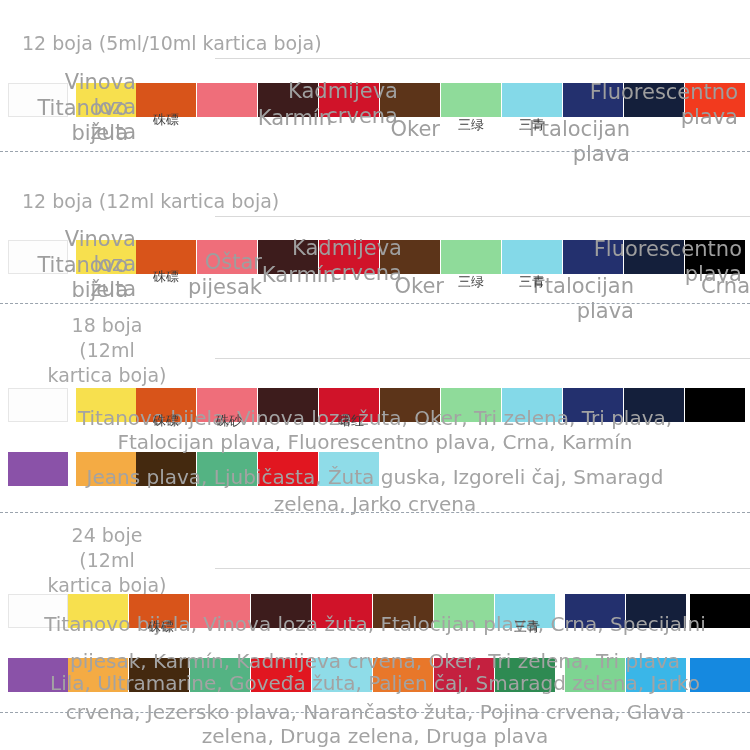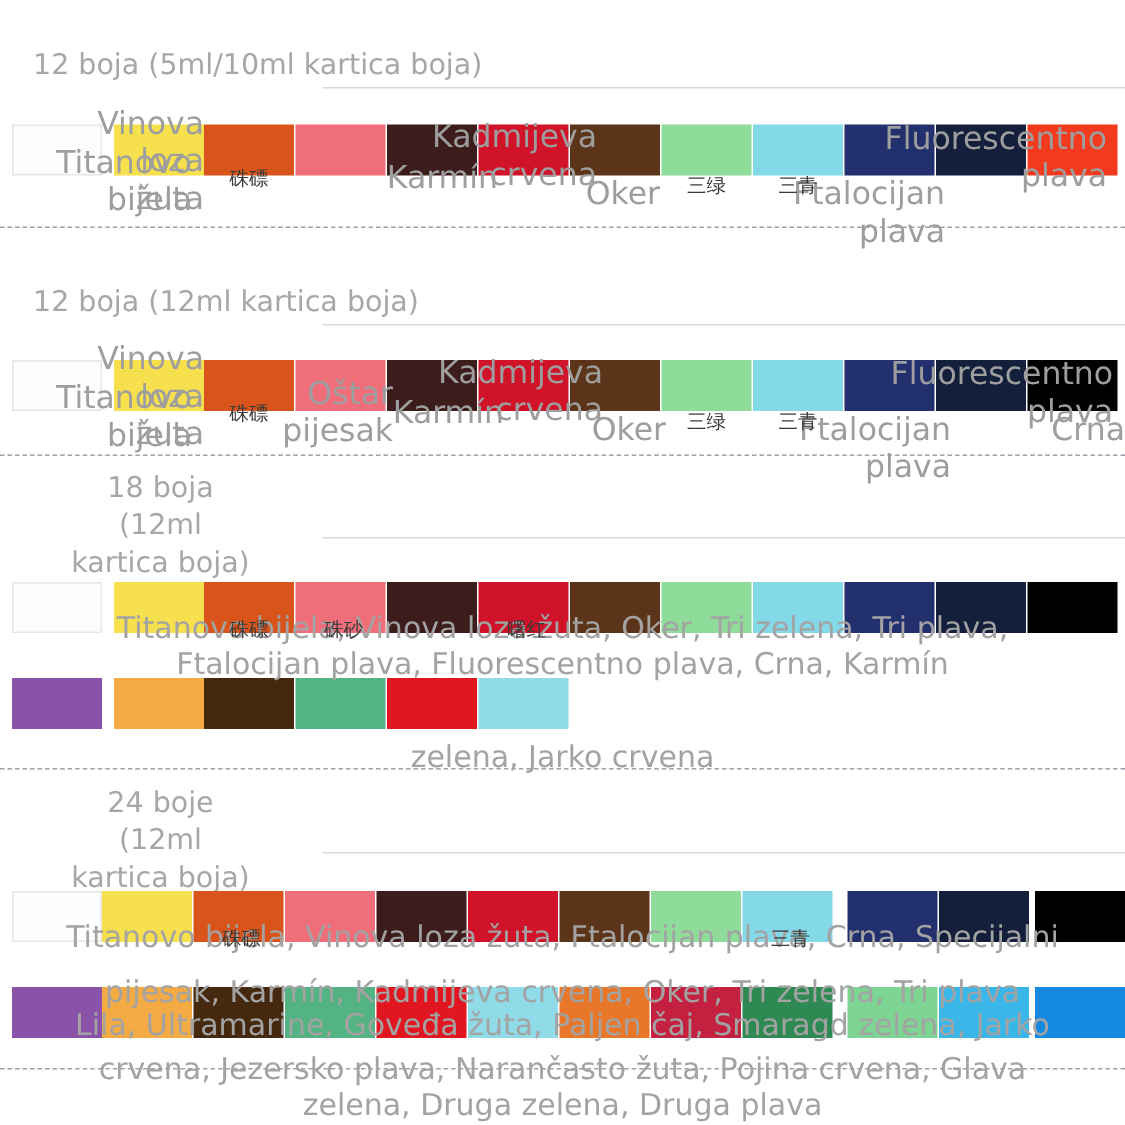--- a/index.html
+++ b/index.html
@@ -159,20 +159,21 @@
     <div class="sw" style="left:8px;background:#8a52a8;"></div>
     <div class="sw" style="left:76px;background:#f4ab44;"></div>
     <div class="sw" style="left:136px;background:#44290f;"></div>
     <div class="sw" style="left:197px;background:#54b383;"></div>
     <div class="sw" style="left:258px;background:#e11620;"></div>
     <div class="sw" style="left:319px;background:#8fdce8;"></div>
   </div>
 
   <div class="blk" style="top:428px;">Ftalocijan plava, Fluorescentno plava, Crna, Karmín</div>
   <div class="blk" style="top:404px;">Titanovo bijela, Vinova loza žuta, Oker, Tri zelena, Tri plava,</div>
+  <div class="blk" style="top:463px;">Jeans plava, Ljubičasta, Žuta guska, Izgoreli čaj, Smaragd</div>
   <div class="blk" style="top:490px;">zelena, Jarko crvena</div>
 
   <div class="cjk" style="left:134px;top:413px;width:64px;">硃磦</div>
   <div class="cjk" style="left:197px;top:413px;width:64px;">硃砂</div>
   <div class="cjk" style="left:319px;top:413px;width:64px;">曙红</div>
 
   <div class="divider" style="top:512px;"></div>
 
   <div class="sec-head" style="left:22px;top:523px;text-align:center;width:170px;">24 boje
 (12ml

